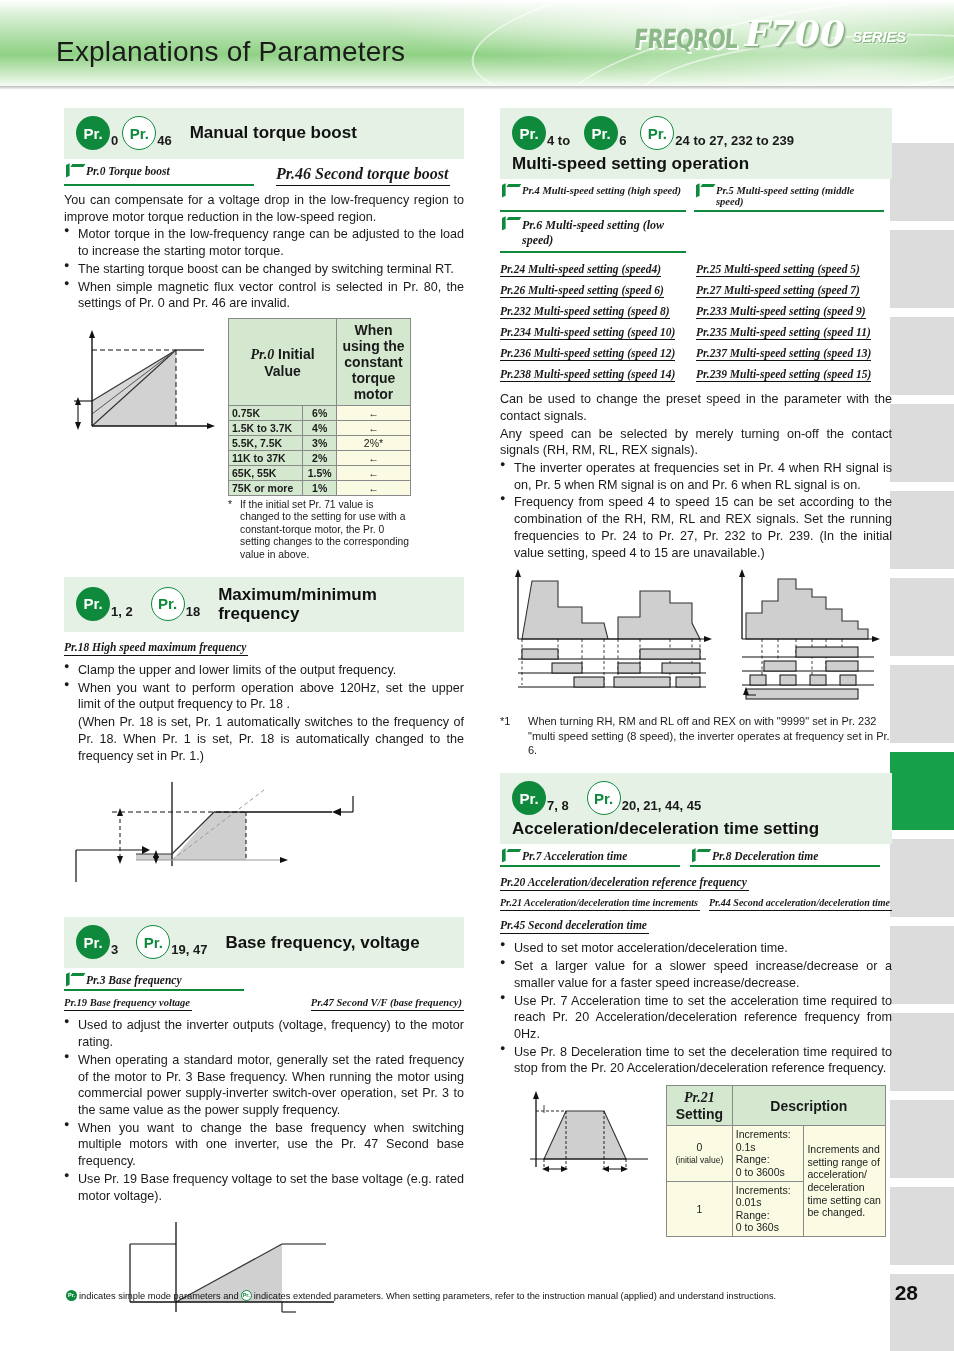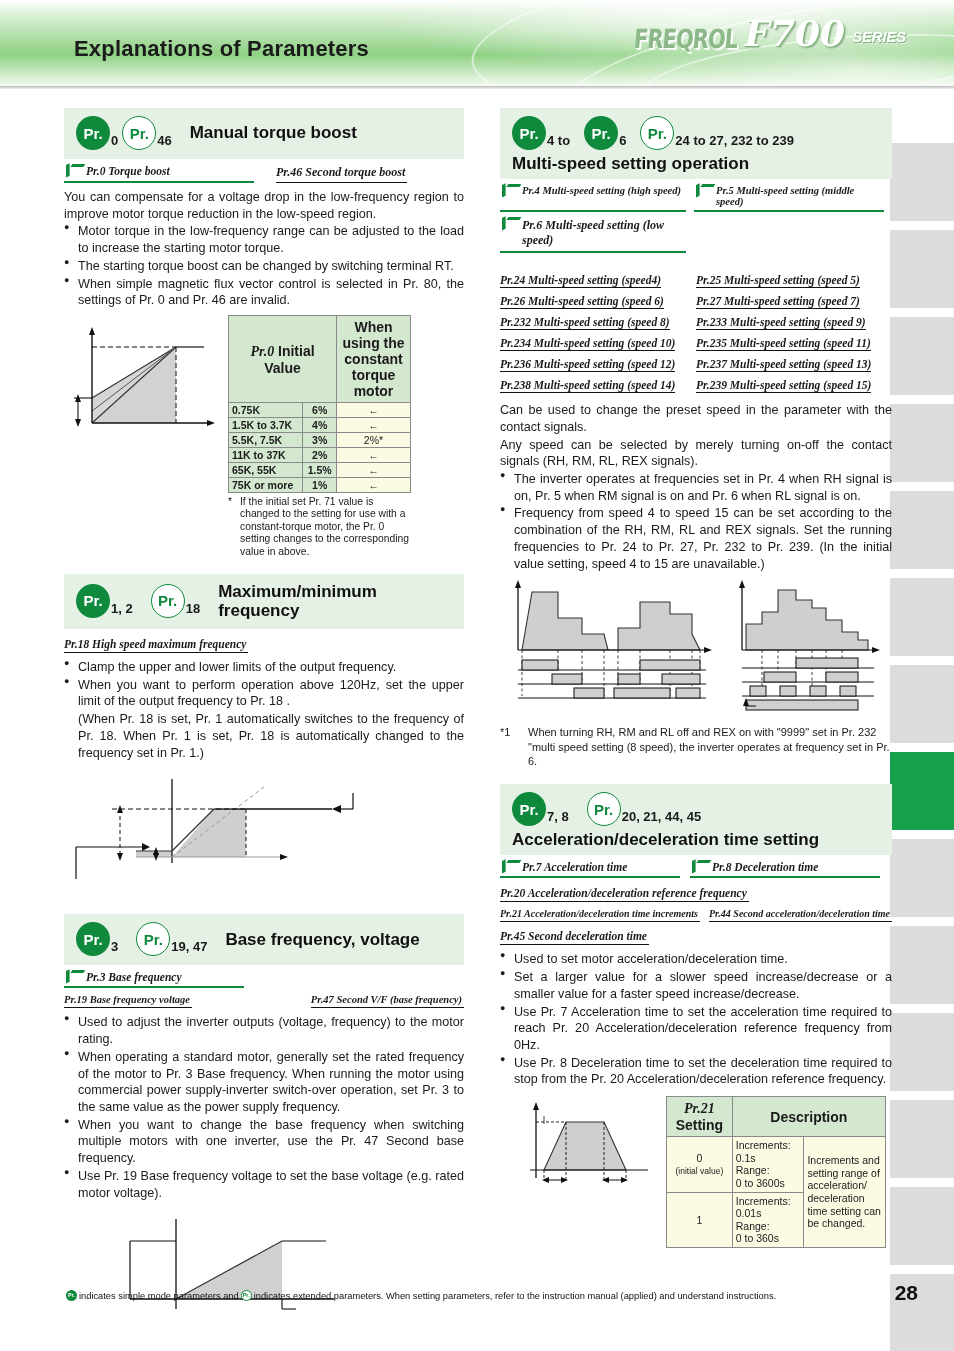--- a/index.html
+++ b/index.html
@@ -27,22 +27,22 @@
     border:2px solid rgba(255,255,255,.55);
   }
   .s1 { width:640px; height:150px; left:470px; top:-46px; transform:rotate(-6deg); }
   .s2 { width:540px; height:120px; left:560px; top:6px; transform:rotate(-9deg); border-color:rgba(255,255,255,.4);}
   .s3 { width:420px; height:90px; left:640px; top:36px; transform:rotate(-4deg); border-color:rgba(255,255,255,.35);}
   .banner-underline {
     position:absolute; left:0; top:86px; width:954px; height:3px;
     background:linear-gradient(180deg,#bcbcbc,#efefef);
   }
   .page-title {
-    position:absolute; left:74px; top:36px;
-    font-size:22px; font-weight:bold; letter-spacing:.2px; color:#1b1b1b;
+    position:absolute; left:56px; top:36px;
+    font-size:28px; font-weight:normal; letter-spacing:.2px; color:#1b1b1b;
   }
   .logo {
     position:absolute; right:48px; top:16px;
     display:flex; align-items:flex-end; gap:7px;
     filter: drop-shadow(1px 1px 0 rgba(255,255,255,.85));
   }
   .logo .freqrol {
     font-family:"DejaVu Sans", sans-serif;
     font-size:21px; font-weight:bold; letter-spacing:-1px;
     color:#8db88a; transform:scaleY(1.25) skewX(-6deg);
@@ -117,21 +117,21 @@
   }
   .param-simple::after {
     content:""; position:absolute; left:2px; top:1px;
     width:3px; height:15px; background:#0f8a3d;
     transform: skewX(-34deg) rotate(-34deg); transform-origin:top left;
   }
   .param-ext {
     padding:1px 2px 2px 0; border-bottom:1.4px solid #111;
     display:inline-block;
   }
-  .ext-table { width:100%; border-collapse:collapse; margin-top:16px; }
+  .ext-table { width:100%; border-collapse:collapse; margin-top:5px; }
   .ext-table td { padding:1px 0 2px 0; vertical-align:bottom; }
   .ext-table td > span {
     display:inline-block; border-bottom:1.3px solid #111;
     font-family:"Liberation Serif", serif; font-style:italic; font-weight:bold; font-size:11.5px;
     padding-bottom:1px;
   }
 
   
   .body-text { font-size:12.6px; line-height:1.33; text-align:justify; margin-top:6px; }
   .body-text p { margin:0 0 1px 0; }
@@ -224,21 +224,21 @@
     </span>
     <span class="pr-badge">
       <span class="pr-circle outline">Pr.</span>
       <span class="pr-num">46</span>
     </span>
     <span class="sec-title">Manual torque boost</span>
   </div>
 
   <div class="param-row">
     <span class="param-simple" style="width:190px">Pr.0 Torque boost</span>
-    <span class="param-ext" style="margin-left:22px; align-self:flex-end; font-size:12px">Pr.46 Second torque boost</span>
+    <span class="param-ext" style="margin-left:22px; align-self:flex-end; font-size:16px">Pr.46 Second torque boost</span>
   </div>
 
   <div class="body-text">
     <p>You can compensate for a voltage drop in the low-frequency region to improve motor torque reduction in the low-speed region.</p>
     <ul class="bullets">
       <li>Motor torque in the low-frequency range can be adjusted to the load to increase the starting motor torque.</li>
       <li>The starting torque boost can be changed by switching terminal RT.</li>
       <li>When simple magnetic flux vector control is selected in Pr. 80, the settings of Pr. 0 and Pr. 46  are invalid.</li>
     </ul>
   </div>

